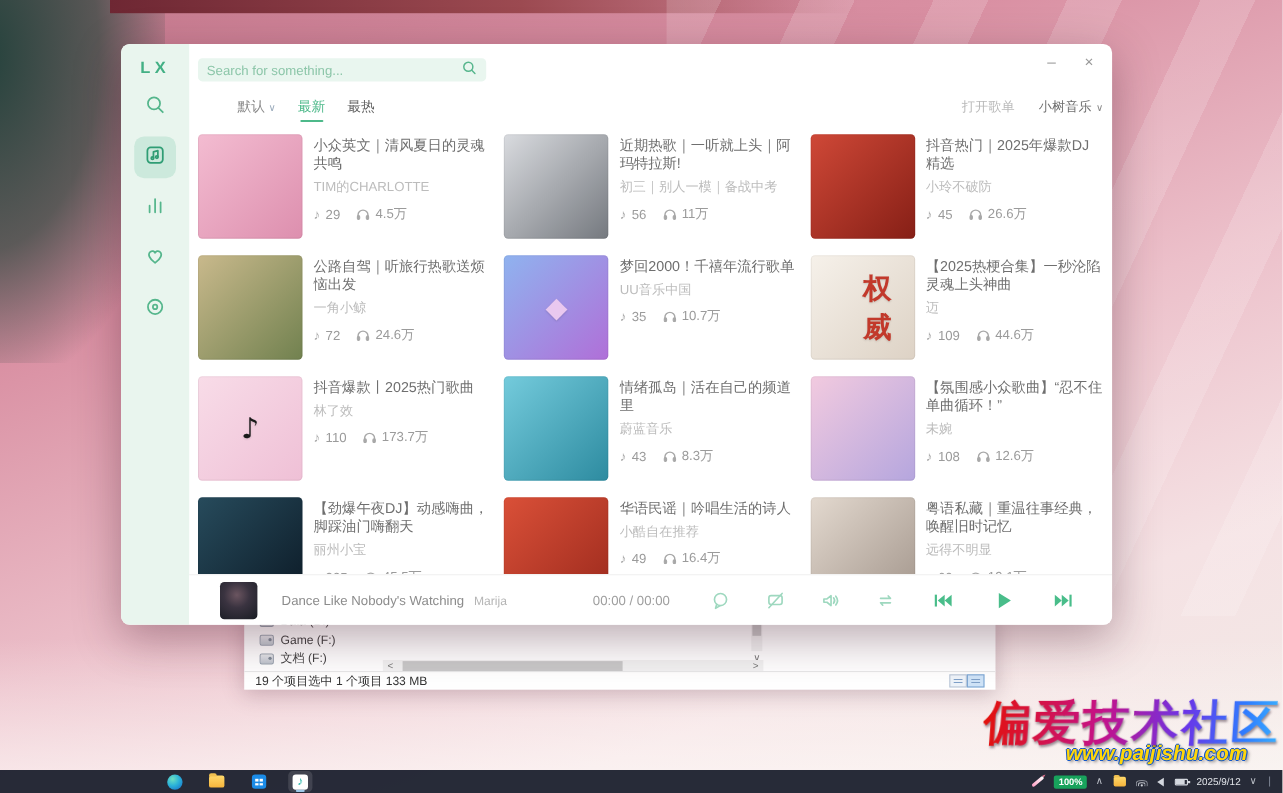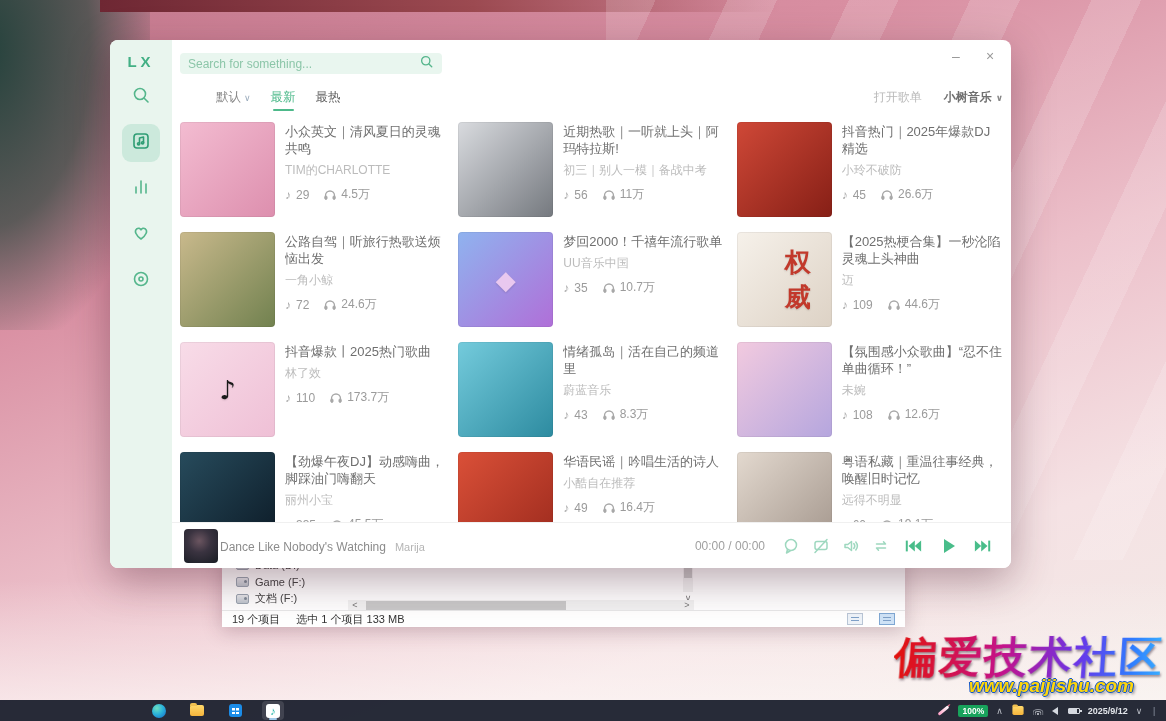--- a/index.html
+++ b/index.html
@@ -30,21 +30,21 @@
   .f-ico:after { content:""; position:absolute; right:-1px; top:-1px; width:4px; height:4px; background:#cfdcEB; border-left:1px solid #9db1c8; border-bottom:1px solid #9db1c8; }
   .f-name { width:215px; white-space:nowrap; overflow:hidden; color:#222; }
   .f-date { color:#555; }
   .ex-vscroll { position:absolute; left:461px; top:2px; width:10px; height:34px; background:#f2f2f2; }
   .ex-vscroll .thumb { position:absolute; left:1px; top:0; width:8px; height:20px; background:#c9c9c9; }
   .ex-varrow { position:absolute; left:459px; top:36px; width:14px; height:12px; color:#777; font-size:9px; text-align:center; line-height:12px; }
   .ex-hscroll { position:absolute; left:126px; top:44px; width:346px; height:11px; background:#f2f2f2; display:flex; align-items:center; }
   .ex-harrow { width:14px; text-align:center; color:#777; font-size:9px; line-height:11px; }
   .ex-htrack { position:relative; flex:1; height:100%; }
   .ex-hthumb { position:absolute; left:4px; top:1px; width:200px; height:9px; background:#c9c9c9; }
-  .ex-status { position:absolute; left:0; bottom:0; width:100%; height:17px; border-top:1px solid #e8e8e8; display:flex; align-items:center; gap:16px; padding:0 10px; color:#333; }
+  .ex-status { position:absolute; left:0; bottom:0; width:100%; height:17px; border-top:1px solid #e8e8e8; display:flex; align-items:center; padding:0 10px; color:#333; }
   .ex-status .grow { flex:1; }
   .view-btn { width:16px; height:12px; border:1px solid #b9c6d6; background:#eef3f9; position:relative; }
   .view-btn.active { background:#cfe3f7; border-color:#7fa8d4; }
   .view-btn:after { content:""; position:absolute; left:3px; top:3px; right:3px; bottom:3px; background:repeating-linear-gradient(180deg,#7fa0c8 0 1px,transparent 1px 3px); }
 
   
   .lx { position:absolute; left:110px; top:40px; width:901px; height:528px; background:#fff; border-radius:8px;
     box-shadow:0 12px 42px rgba(70,25,45,.38); z-index:2; overflow:hidden; }
   .lx-side { position:absolute; left:0; top:0; width:62px; height:100%; background:#e9f5ee; display:flex; flex-direction:column; align-items:center; }
   .lx-logo { margin-top:13px; color:#43b085; font-weight:700; font-size:15px; letter-spacing:4px; }
@@ -64,39 +64,39 @@
   .win-close { right:10px; }
 
   .tab-row { position:absolute; left:8px; right:8px; top:46px; height:22px; display:flex; align-items:center; font-size:12.5px;margin-left:36px; }
   .tab { margin-right:20px; color:#8a8a8a; cursor:pointer; position:relative; }
   .tab .chev { font-size:9px; color:#9ab; margin-left:3px; }
   .tab.active { color:#4db98a; }
   .tab.active:after { content:""; position:absolute; left:2px; right:2px; bottom:-5px; height:2px; background:#4db98a; border-radius:1px; }
   .tab.plain { color:#5f5f5f; }
   .tab-right { margin-left:auto; display:flex; align-items:center; gap:22px; }
   .open-playlist { color:#b9b9b9; font-size:12px; cursor:pointer; }
-  .source-sel { color:#707070; font-size:12px; cursor:pointer;font-weight:bold; }
+  .source-sel { color:#707070; font-size:12px; cursor:pointer; }
   .source-sel .chev { font-size:9px; color:#888; margin-left:4px; }
 
   .grid { position:absolute; left:0; right:0; top:72px; height:410px; overflow:hidden;
     display:grid; grid-template-columns:repeat(3,1fr); column-gap:12px; row-gap:15px; padding:10px 8px 0; }
   .card { display:flex; gap:10px; height:95px; cursor:pointer; }
   .cover { width:95px; height:95px; flex:0 0 auto; border-radius:4px; display:flex; align-items:center; justify-content:center;
     box-shadow:inset 0 0 0 1px rgba(0,0,0,.05); }
   .cover-glyph { font-size:26px; font-weight:700; font-family:"DejaVu Serif","Liberation Serif",serif; text-shadow:0 1px 2px rgba(0,0,0,.15); }
   .meta { min-width:0; padding-top:1px; }
   .title { font-size:13px; color:#6f6f6f; line-height:1.32; max-height:35px; overflow:hidden; }
   .creator { font-size:12px; color:#bcbcbc; margin-top:5px; white-space:nowrap; overflow:hidden; }
   .stats { display:flex; align-items:center; gap:5px; margin-top:7px; font-size:12px; color:#9b9b9b; }
   .note-ico { color:#a8a8a8; font-size:12px; }
   .hp-ico { margin-left:10px; display:inline-flex; }
   .hp-ico svg { stroke:#a8a8a8; fill:#a8a8a8; }
 
   .player { position:absolute; left:0; right:0; bottom:0; height:46px; background:#fff; border-top:1px solid #f0f0f0;
-    display:flex; align-items:center; padding:0 12px; gap:2px; z-index:3; }
+    display:flex; align-items:center; padding:0 28px; gap:22px; z-index:3; }
   .album { width:34px; height:34px; border-radius:4px; flex:0 0 auto;
     background:radial-gradient(circle at 45% 35%, #6b5560 0%, #3a3340 40%, #181c23 100%); }
   .song-title { font-size:12px; color:#8c8c8c; }
   .song-artist { font-size:11px; color:#b5b5b5; margin-left:9px; }
   .p-spacer { flex:1; }
   .p-time { font-size:12px; color:#9f9f9f; margin-right:10px; }
   .p-ico { display:inline-flex; cursor:pointer; margin:0 5px; }
   .p-ico svg { stroke:#9ed8bf; fill:none; stroke-width:1.5; stroke-linecap:round; stroke-linejoin:round; }
   .t-ico { display:inline-flex; cursor:pointer; margin:0 6px; }
   .t-ico svg { fill:#49bd8a; }
@@ -133,21 +133,21 @@
   .tray-glyph { opacity:.85; }
   .ico-wifi { width:11px; height:8px; position:relative; }
   .ico-wifi i { position:absolute; left:50%; bottom:0; transform:translateX(-50%); border:1px solid #d4d8df; border-bottom:none; border-radius:50% 50% 0 0; }
   .ico-wifi i:nth-child(1){ width:11px; height:6px; opacity:.6; }
   .ico-wifi i:nth-child(2){ width:7px; height:4px; opacity:.8; }
   .ico-wifi b { position:absolute; left:50%; bottom:0; transform:translateX(-50%); width:2px; height:2px; background:#d4d8df; border-radius:50%; }
   .ico-vol { width:0; height:0; border-top:4px solid transparent; border-bottom:4px solid transparent; border-right:6px solid #d4d8df; position:relative; margin-right:2px; }
   .ico-batt { width:12px; height:6px; border:1px solid #d4d8df; border-radius:1px; position:relative; }
   .ico-batt:before { content:""; position:absolute; left:0; top:0; width:8px; height:100%; background:#d4d8df; }
   .ico-batt:after { content:""; position:absolute; right:-3px; top:1px; width:2px; height:2px; background:#d4d8df; }
-  .tb-date { color:#e2e5ea;font-weight:bold; }
+  .tb-date { color:#e2e5ea; }
   .tb-div { color:#8b93a2; }
 </style>
 </head>
 <body>
 
 <div class="wp-dark-tl"></div>
 <div class="wp-maroon-top"></div>
 <div class="wp-streaks"></div>
 <div class="wp-bottom-glow"></div>
 

